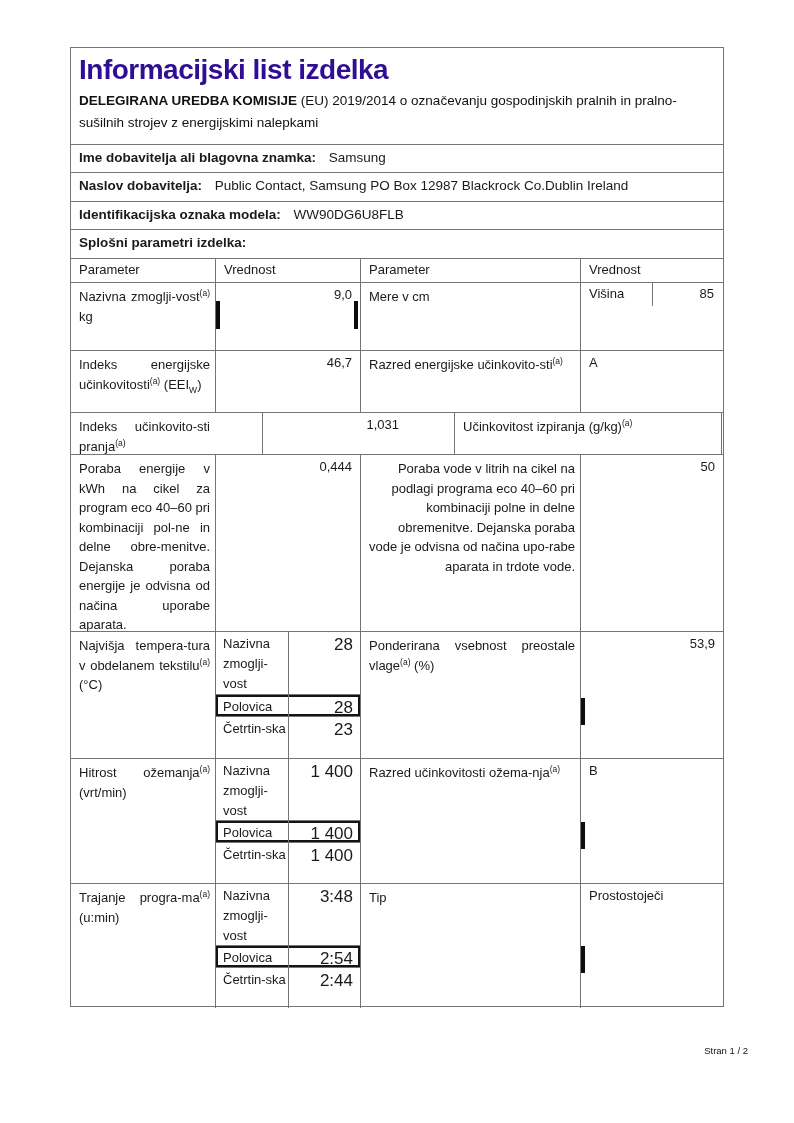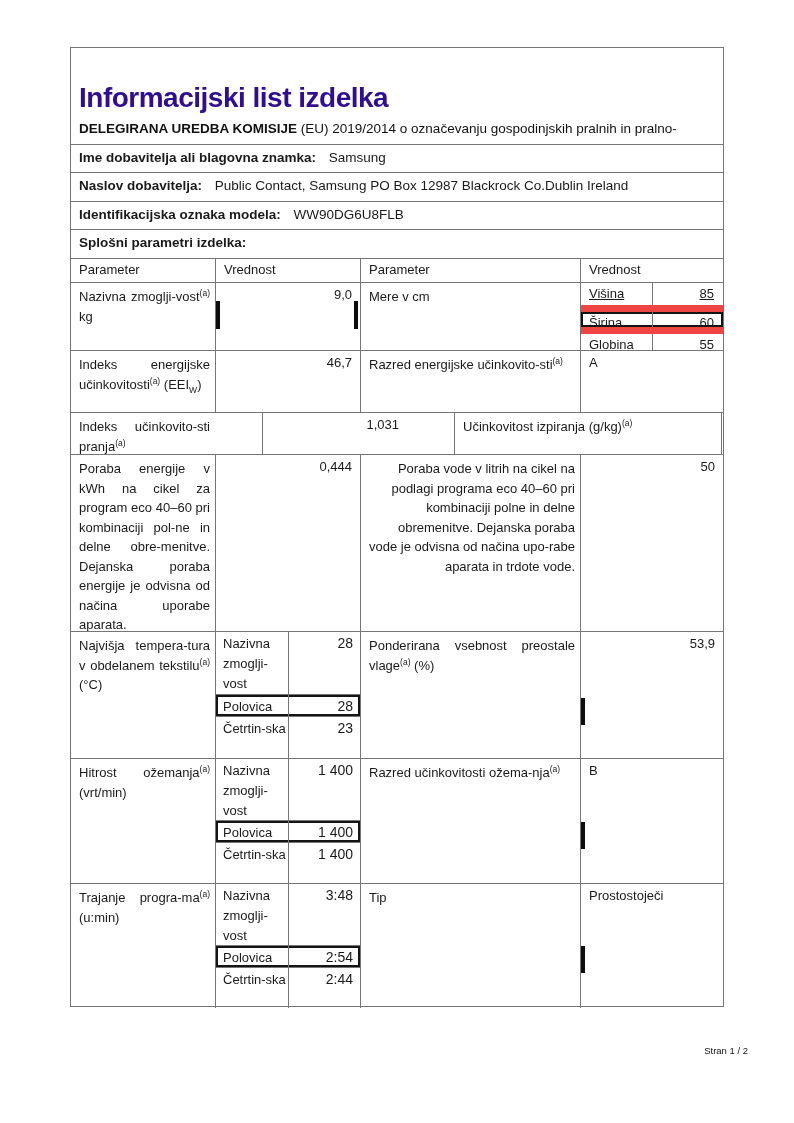--- a/index.html
+++ b/index.html
@@ -5,21 +5,21 @@
   * { margin:0; padding:0; box-sizing:border-box; }
   body { width:794px; height:1123px; background:#ffffff; position:relative;
          font-family:"Liberation Sans", sans-serif; color:#1a1a1a; }
   #sheet { position:absolute; left:70px; top:47px; width:654px; height:960px;
            border:1px solid #757575; background:#fff; }
   .sect { border-top:1px solid #757575; overflow:hidden; }
   .sect:first-child { border-top:none; }
 
   
   #intro { height:96px; padding:5px 8px 0 8px; }
-  #doc-title { font-size:28px; font-weight:bold; letter-spacing:-0.5px; color:#300e93; line-height:34px;margin-top:28px; }
+  #doc-title { font-size:28px; font-weight:bold; letter-spacing:-0.5px; color:#300e93; line-height:34px; }
   #regulation { font-size:13.5px; line-height:22px; margin-top:3px; color:#111; }
   #regulation b { font-weight:bold; }
 
   
   .info-row { padding:5px 8px 0 8px; font-size:13.5px; white-space:nowrap; }
   .info-row .lbl { font-weight:bold; }
   .info-row .val { margin-left:9px; }
   #row-ime { height:28px; } #row-naslov { height:29px; }
   #row-model { height:28px; } #row-splosni { height:29px; }
 
@@ -34,32 +34,32 @@
   .param.no-just { text-align:right; }
   .num { font-size:13px; text-align:right; padding:4px 8px 0 0; }
   .txtval { font-size:13px; padding:4px 0 0 8px; }
   sup { font-size:8.5px; vertical-align:super; line-height:0; }
   sub { font-size:8.5px; vertical-align:sub; line-height:0; }
 
   #r1 { height:68px; } #r2 { height:62px; } #r3 { height:42px;gap:47px; }
   #r4 { height:177px; } #r5 { height:127px; } #r6 { height:125px; } #r7 { height:125px; }
 
   
-  .dims { display:flex; flex-direction:column;text-decoration:underline; }
+  .dims { display:flex; flex-direction:row; }
   .dimrow { display:grid; grid-template-columns:71px 72px; }
   .dimrow + .dimrow { border-top:7px solid #ef4444; }
   .dimrow .dlabel { font-size:13px; padding:3px 0 0 8px; }
   .dimrow .dval { font-size:13px; text-align:right; padding:3px 10px 0 0; border-left:1px solid #757575; }
 
   
   .subtable { display:flex; flex-direction:column; }
   .subrow { display:grid; grid-template-columns:72px 73px; }
   .subrow + .subrow { border-top:1px solid #757575; }
   .subrow .slabel { font-size:13px; line-height:20px; padding:2px 0 0 7px; }
-  .subrow .sval { font-size:14px; text-align:right; padding:3px 8px 0 12px; border-left:1px solid #757575; }
+  .subrow .sval { font-size:17px; text-align:right; padding:3px 8px 0 12px; border-left:1px solid #757575; }
   .hl { box-shadow:inset 0 0 0 2px #141414; }
 
   
   .caret { position:absolute; width:4px; background:#0d0d0d; }
 
   #footer { position:absolute; top:1045px; left:636px; width:112px;
             text-align:right; font-size:9.5px; color:#111; }
 </style>
 </head>
 <body>

